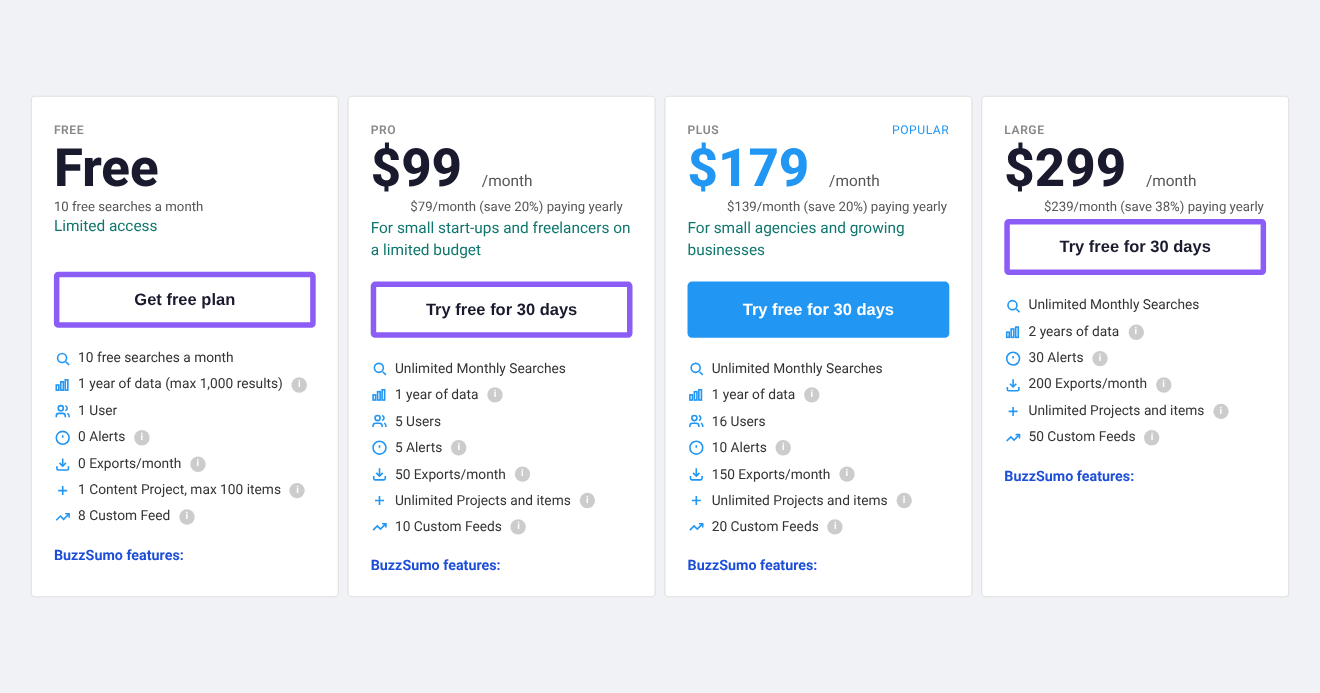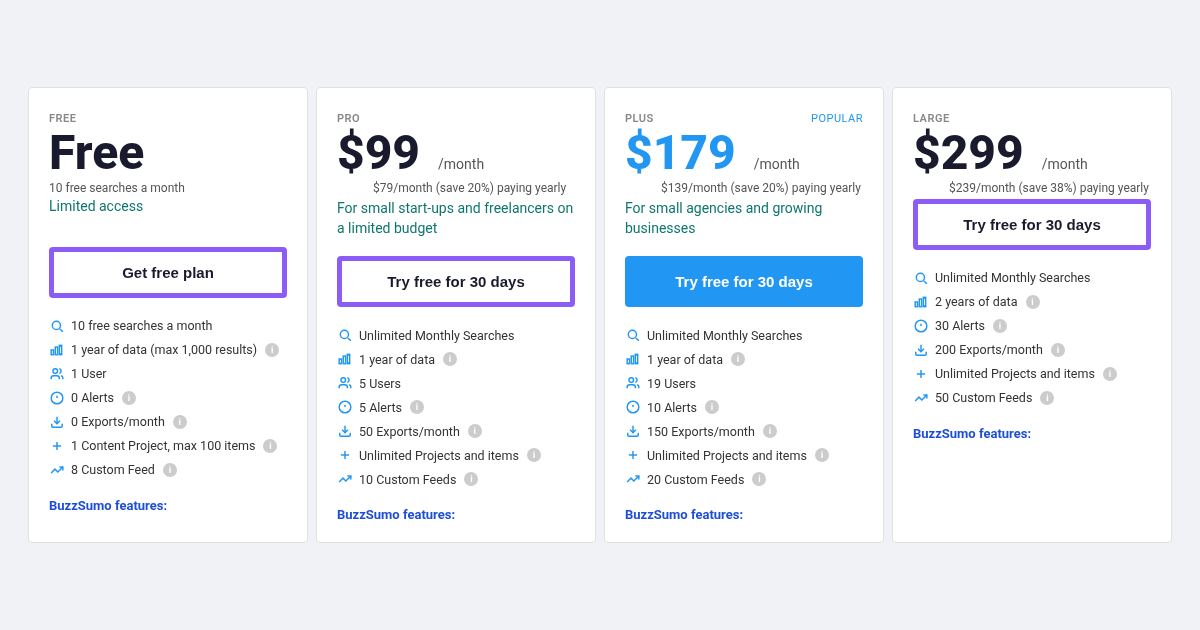--- a/index.html
+++ b/index.html
@@ -394,21 +394,21 @@
 
     <li>
       <span class="feat-icon">
             <svg width="14" height="14" viewBox="0 0 24 24" fill="none" stroke="#2196f3" stroke-width="2.5">
               <circle cx="9" cy="7" r="4"></circle>
               <path d="M2 21v-2a4 4 0 0 1 4-4h6a4 4 0 0 1 4 4v2"></path>
               <path d="M22 21v-2a4 4 0 0 0-3-3.87"></path>
               <path d="M16 3.13a4 4 0 0 1 0 7.75"></path>
             </svg>
           </span>
-      <span>19 Users</span>
+      <span>16 Users</span>
 
     </li>
 
     <li>
       <span class="feat-icon">
             <svg width="14" height="14" viewBox="0 0 24 24" fill="none" stroke="#2196f3" stroke-width="2.5">
               <circle cx="12" cy="12" r="10"></circle>
               <line x1="12" y1="8" x2="12" y2="12"></line>
               <line x1="12" y1="16" x2="12.01" y2="16"></line>
             </svg>

